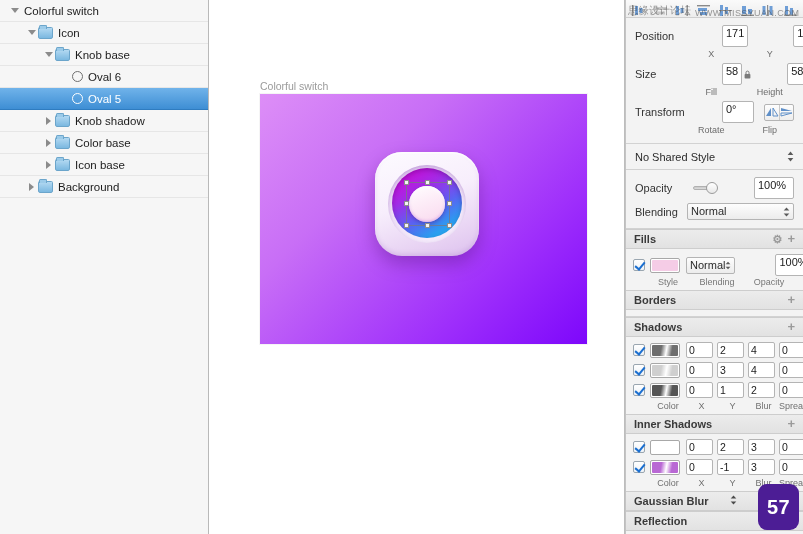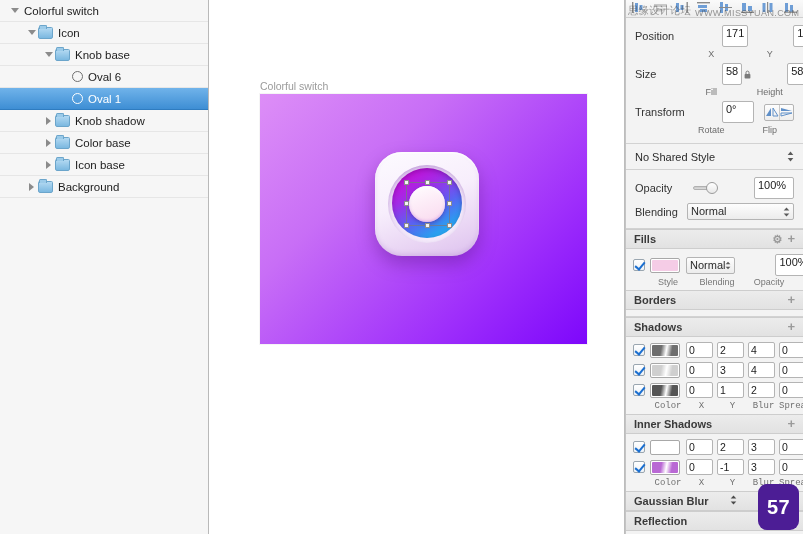--- a/index.html
+++ b/index.html
@@ -166,21 +166,21 @@
   
   .inspector {
     width: 178px; height: 534px;
     background: #f3f3f3;
     position: relative;
     overflow: hidden;
     border-left: 1px solid #c4c4c4;
   }
   .align-bar {
     height: 18px;
-    display: flex; align-items: flex-start; justify-content: space-between;
+    display: flex; align-items: flex-end; justify-content: space-between;
     padding: 0 4px;
     background: linear-gradient(#fafafa, #ededed);
     border-bottom: 1px solid #cfcfcf;
     position: relative;
   }
   .align-btn {
     width: 17px; height: 14px;
     display: flex; align-items: center; justify-content: center;
   }
   .watermark {
@@ -295,21 +295,21 @@
   }
   .swatch > i { display: block; width: 100%; height: 100%; border-radius: 1px; }
   .numfld {
     width: 27px; flex: 0 0 27px;
     height: 16px; line-height: 14px;
     border: 1px solid #b4b4b4; border-radius: 2px;
     background: #fff; font-size: 10.5px; padding: 0 2px;
     margin-right: 4px; color: #1a1a1a;
   }
   .fxrow { display: flex; align-items: center; margin-bottom: 4px; }
-  .fx-captions { display: flex; font-size: 9px; color: #707070; margin-top: -1px; font-family: Liberation Mono, monospace; }
+  .fx-captions { display: flex; font-size: 9px; color: #707070; margin-top: -1px; }
   .cap { text-align: center; }
 
   .fill-row { display: flex; align-items: center; }
   .fill-caps { display: flex; font-size: 9px; color: #777; margin-top: 1px; }
 
   .badge {
     position: absolute; right: 4px; bottom: 4px;
     width: 41px; height: 46px;
     border-radius: 9px;
     background: #4c1d95;
@@ -353,21 +353,21 @@
         <div class="layer-row">
           <span style="display: inline-block; flex: 0 0 59px;"></span>
           <span class="disc"></span>
           <span class="ovalicon"></span>
           <span class="lbl">Oval 6</span>
         </div>
         <div class="layer-row selected">
           <span style="display: inline-block; flex: 0 0 59px;"></span>
           <span class="disc"></span>
           <span class="ovalicon"></span>
-          <span class="lbl">Oval 1</span>
+          <span class="lbl">Oval 5</span>
         </div>
         <div class="layer-row">
           <span style="display: inline-block; flex: 0 0 42px;"></span>
           <span class="disc">
             <span class="tri closed"></span>
           </span>
           <span class="folder"></span>
           <span class="lbl">Knob shadow</span>
         </div>
         <div class="layer-row">

